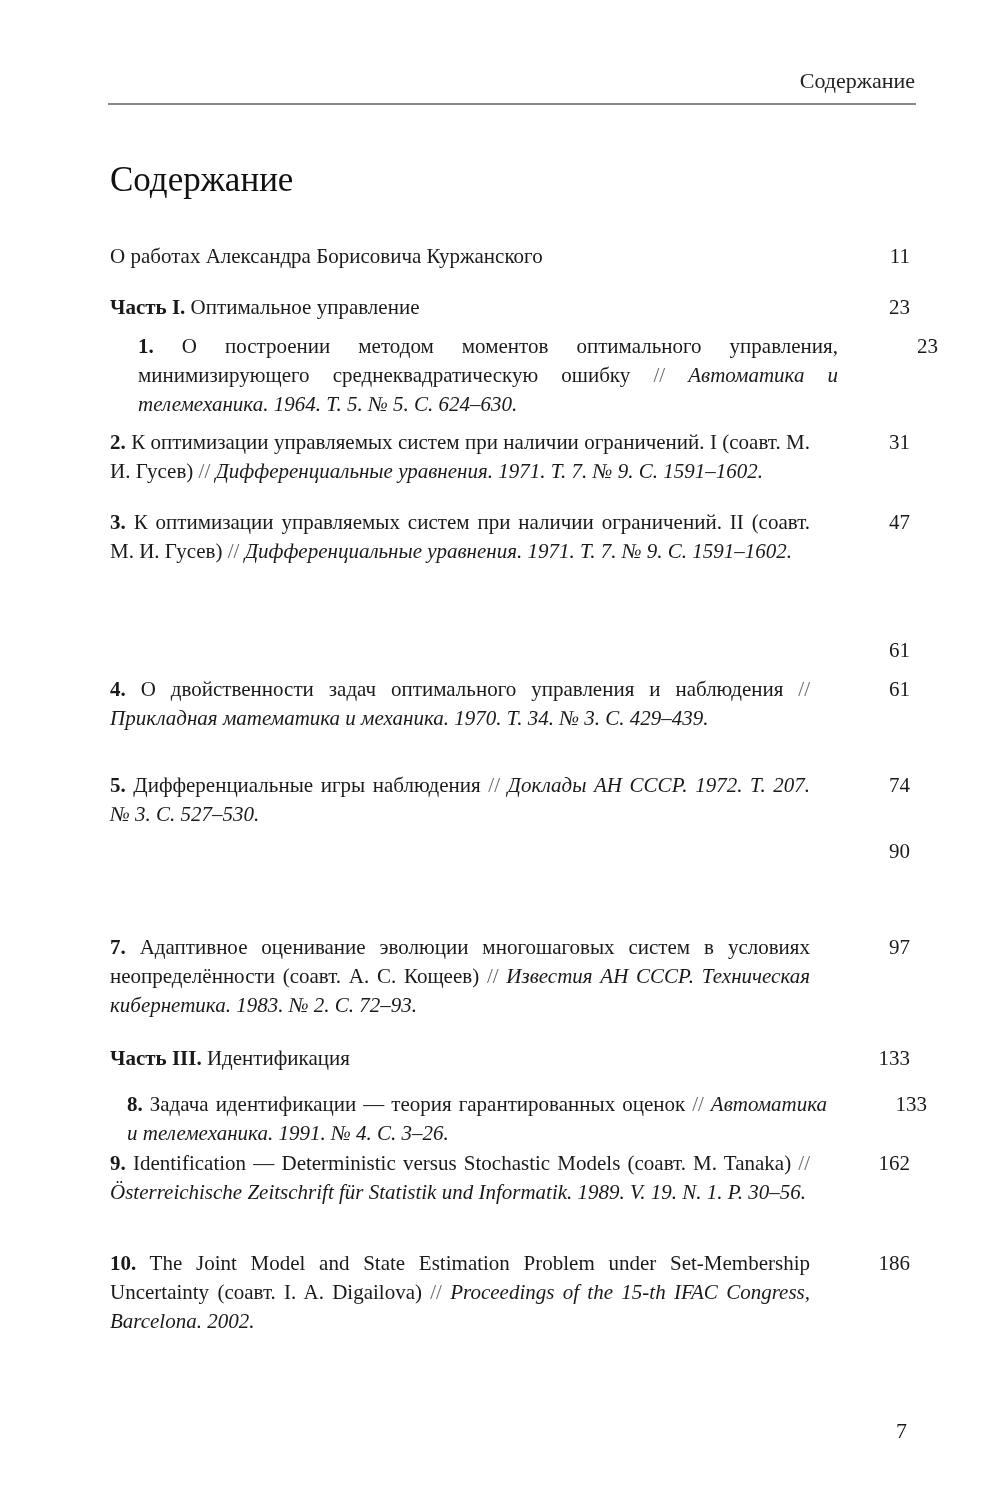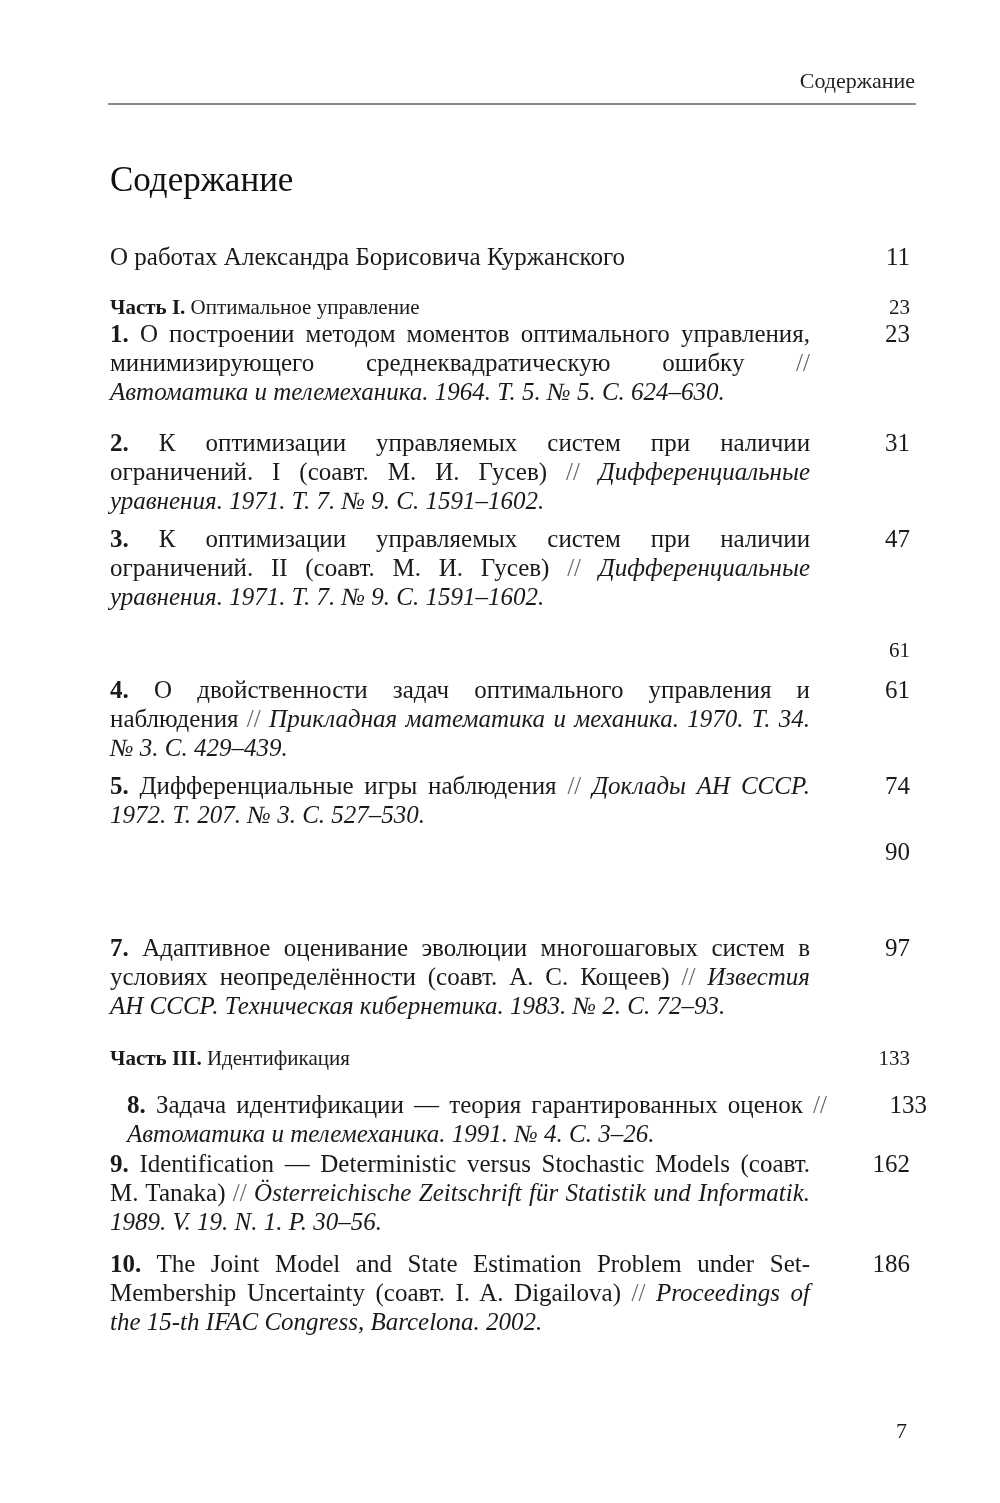--- a/index.html
+++ b/index.html
@@ -13,21 +13,21 @@
     text-align: right; font-size: 22px; color: #222;
   }
   .head-rule {
     position: absolute; left: 108px; top: 103px; width: 808px; height: 2px;
     background: #8a8a8a;
   }
   .page-title {
     position: absolute; left: 110px; top: 160px; font-size: 35px; color: #111;
   }
   .toc { position: absolute; left: 110px; top: 240px; width: 800px; }
-  .entry { position: relative; font-size: 25px; line-height: 29px; }
+  .entry { position: relative; font-size: 21px; line-height: 29px; }
   .entry .text { width: 700px; text-align: justify; }
   .entry .page { position: absolute; right: 0; top: 0; }
   .entry .num { font-weight: bold; }
   .entry .cite { font-style: italic; }
   .entry .sep { color: #666; }
   .part-head { font-size: 21px; }
   .page-number {
     position: absolute; left: 896px; top: 1418px; font-size: 22px;
   }
 </style>
@@ -44,31 +44,31 @@
   <div class="entry" style="position:absolute; top:2px; width:800px;">
     <div class="text">О работах Александра Борисовича Куржанского</div>
     <div class="page">11</div>
   </div>
 
   <div class="entry part-head" style="position:absolute; top:53px; width:800px;">
     <div class="text"><b>Часть I.</b> <span>Оптимальное управление</span></div>
     <div class="page">23</div>
   </div>
 
-  <div class="entry" style="position:absolute; top:79px; width:800px;">
+  <div class="entry" style="position:absolute; top:92px; width:800px;margin-left:28px;">
     <div class="text"><span class="num">1.</span> <span>О построении методом моментов оптимального управления, минимизирующего среднеквадратическую ошибку</span><span class="sep"> // </span><span class="cite">Автоматика и телемеханика. 1964. Т. 5. № 5. С. 624–630.</span></div>
     <div class="page">23</div>
   </div>
 
   <div class="entry" style="position:absolute; top:188px; width:800px;">
     <div class="text"><span class="num">2.</span> <span>К оптимизации управляемых систем при наличии ограничений. I (соавт. М. И. Гусев)</span><span class="sep"> // </span><span class="cite">Дифференциальные уравнения. 1971. Т. 7. № 9. С. 1591–1602.</span></div>
     <div class="page">31</div>
   </div>
 
-  <div class="entry" style="position:absolute; top:284px; width:800px;">
+  <div class="entry" style="position:absolute; top:268px; width:800px;">
     <div class="text"><span class="num">3.</span> <span>К оптимизации управляемых систем при наличии ограничений. II (соавт. М. И. Гусев)</span><span class="sep"> // </span><span class="cite">Дифференциальные уравнения. 1971. Т. 7. № 9. С. 1591–1602.</span></div>
     <div class="page">47</div>
   </div>
 
   <div class="entry part-head" style="position:absolute; top:396px; width:800px;">
     <div class="page">61</div>
   </div>
 
   <div class="entry" style="position:absolute; top:435px; width:800px;">
     <div class="text"><span class="num">4.</span> <span>О двойственности задач оптимального управления и наблюдения</span><span class="sep"> // </span><span class="cite">Прикладная математика и механика. 1970. Т. 34. № 3. С. 429–439.</span></div>

